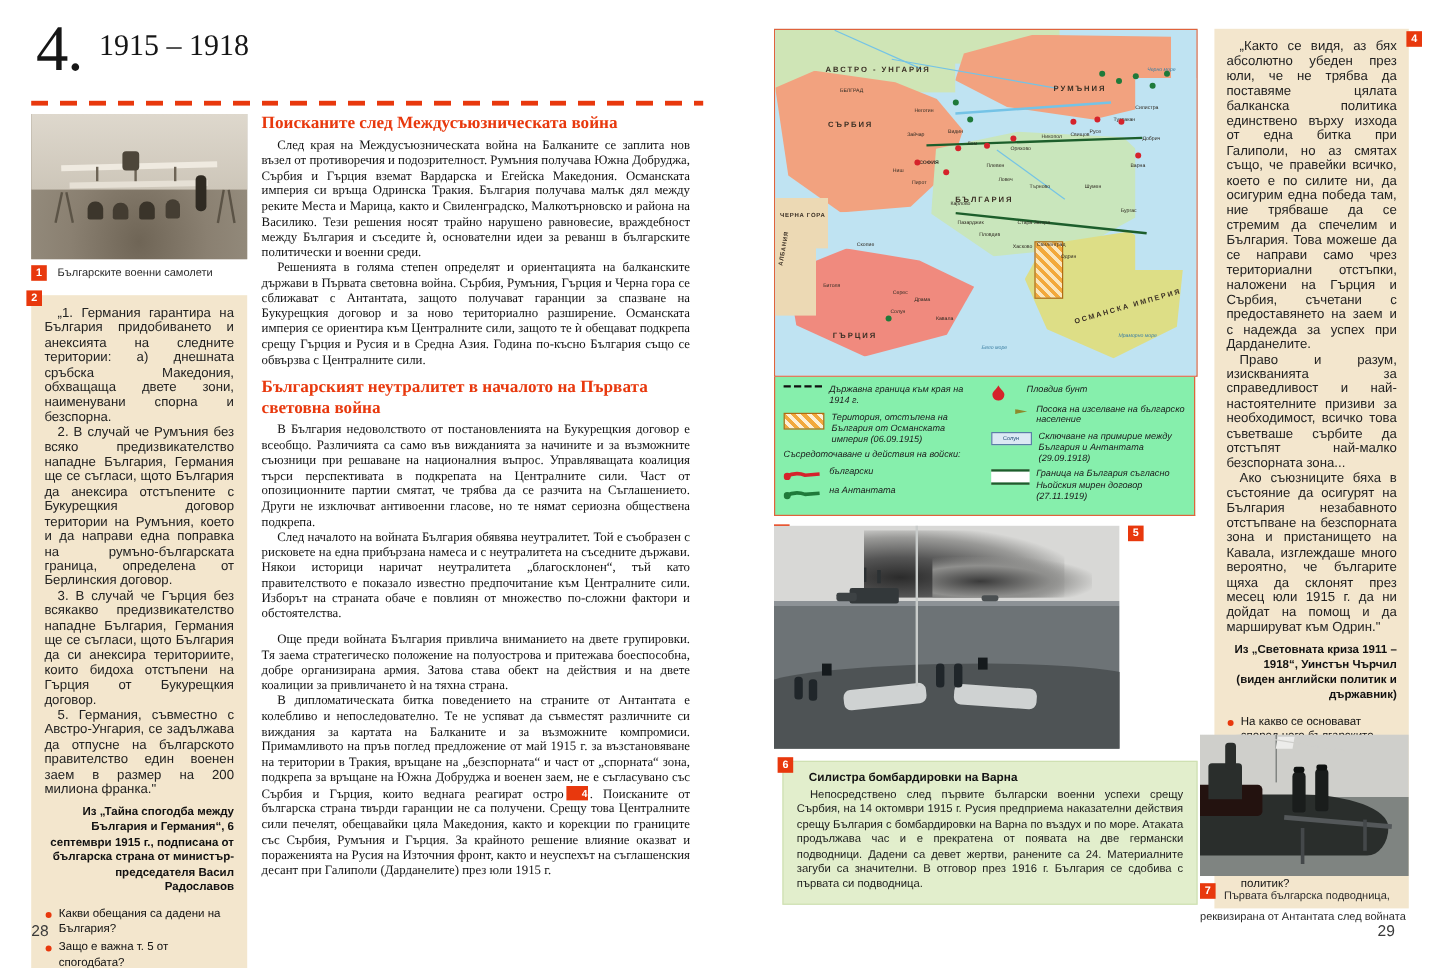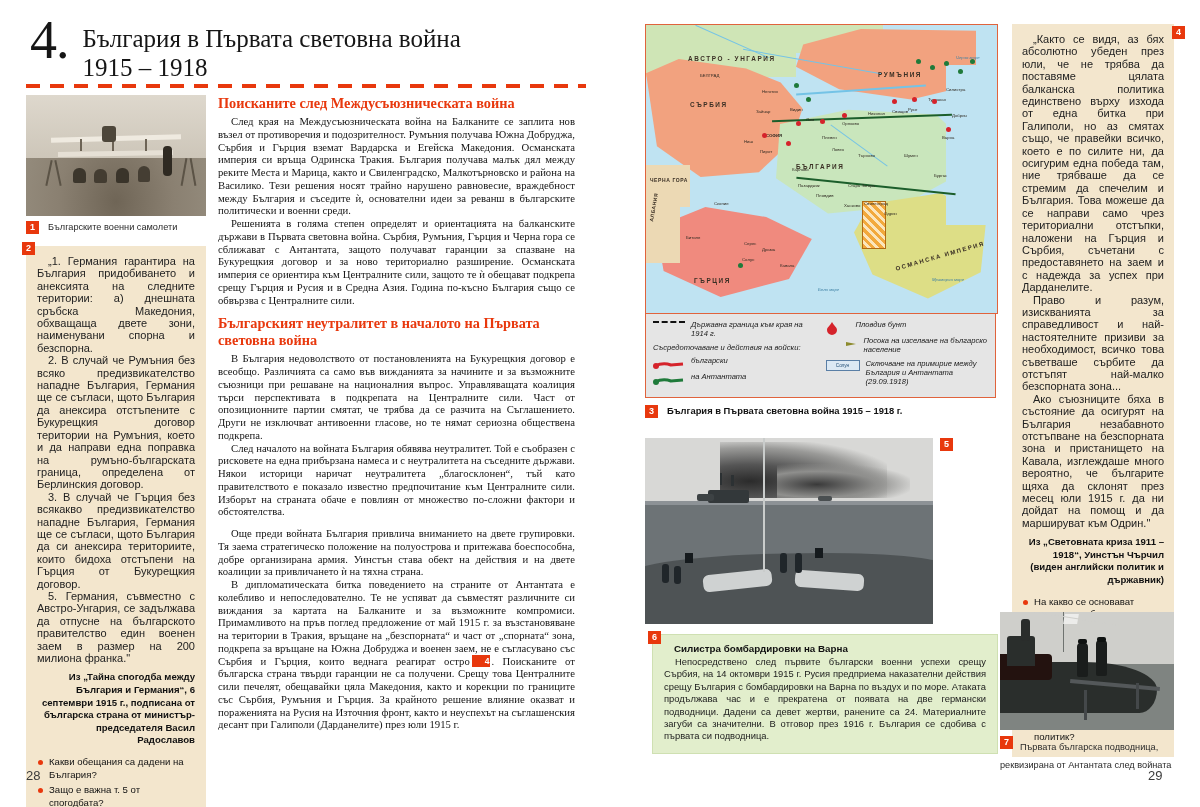--- a/index.html
+++ b/index.html
@@ -80,21 +80,21 @@
   .body-text p{margin:0;text-indent:13px;}
   .gap{height:9px;}
 
   
   .map-wrap{position:absolute;left:645px;top:24px;width:351px;}
   .map-frame{
     width:351px;height:288px;position:relative;overflow:hidden;
     border:1.5px solid #e0633c;background:#cfe8f2;
   }
   .map-legend{
-    border:1.5px solid #e0633c;border-top:0;background:#e5e5e5;
+    border:1.5px solid #e0633c;border-top:0;background:#86efac;
     padding:6px 7px 7px 7px;display:flex;gap:10px;justify-content:space-between;
   }
   .lg-col{flex:1;}
   .lg-row{display:flex;align-items:flex-start;margin-bottom:4px;}
   .lg-key{flex:0 0 32px;height:11px;position:relative;margin-right:6px;margin-top:1px;}
   .lg-txt{font-size:7.6px;line-height:9.3px;color:#1a1a1a;font-style:italic;}
   .lg-sub{font-size:7.6px;line-height:9.3px;font-style:italic;color:#1a1a1a;margin:2px 0 4px 0;}
 
   .fig-caption{display:flex;align-items:flex-start;margin-top:7px;}
   .fig-caption .cap-text{font-size:9.4px;line-height:12px;font-weight:700;color:#111;}
@@ -124,21 +124,20 @@
   .river{position:absolute;background:#74c3e6;}
 </style>
 </head>
 <body>
 
 <div class="spread">
 
   <div class="chapter-head">
     <div class="chapter-num">4.</div>
     <div class="chapter-title">
-      <div>България в Първата световна война</div>
       <div>1915 – 1918</div>
     </div>
   </div>
   <div class="dashed-rule"></div>
 
   <div class="left-col">
 
     <div class="photo" style="height:121px;
          background:
            radial-gradient(ellipse at 50% 88%, #6f6556 0%, #8a8071 45%, #9b9384 100%),
@@ -199,21 +198,21 @@
     <h2 class="sec-head">
       <span>Българският неутралитет в началото на Първата световна война</span>
     </h2>
     <div class="body-text">
       <p>В България недоволството от постановленията на Букурещкия договор е всеобщо. Различията са само във вижданията за начините и за възможните съюзници при решаване на националния въпрос. Управляващата коалиция търси перспективата в подкрепата на Централните сили. Част от опозиционните партии смятат, че трябва да се разчита на Съглашението. Други не изключват антивоенни гласове, но те нямат сериозна обществена подкрепа.</p>
       <p>След началото на войната България обявява неутралитет. Той е съобразен с рисковете на една прибързана намеса и с неутралитета на съседните държави. Някои историци наричат неутралитета „благосклонен“, тъй като правителството е показало известно предпочитание към Централните сили. Изборът на страната обаче е повлиян от множество по-сложни фактори и обстоятелства.</p>
     </div>
 
     <div class="gap"></div>
     <div class="body-text">
-      <p>Още преди войната България привлича вниманието на двете групировки. Тя заема стратегическо положение на полуострова и притежава боеспособна, добре организирана армия. Уинстън става обект на действия и на двете коалиции за привличането ѝ на тяхна страна.</p>
+      <p>Още преди войната България привлича вниманието на двете групировки. Тя заема стратегическо положение на полуострова и притежава боеспособна, добре организирана армия. Затова става обект на действия и на двете коалиции за привличането ѝ на тяхна страна.</p>
       <p>
         <span>В дипломатическата битка поведението на страните от Антантата е колебливо и непоследователно. Те не успяват да съвместят различните си виждания за картата на Балканите и за възможните компромиси. Примамливото на пръв поглед предложение от май 1915 г. за възстановяване на територии в Тракия, връщане на „безспорната“ и част от „спорната“ зона, подкрепа за връщане на Южна Добруджа и военен заем, не е съгласувано със Сърбия и Гърция, които веднага реагират остро</span><span class="numbox inline">4</span><span>. Поисканите от българска страна твърди гаранции не са получени. Срещу това Централните сили печелят, обещавайки цяла Македония, както и корекции по границите със Сърбия, Румъния и Гърция. За крайното решение влияние оказват и пораженията на Русия на Източния фронт, както и неуспехът на съглашенския десант при Галиполи (Дарданелите) през юли 1915 г.</span>
       </p>
     </div>
   </div>
 
   <div class="pagenum" style="left:26px;top:768px;">28</div>
 
   <div class="map-wrap">
     <div class="map-frame">
@@ -319,20 +318,24 @@
       <div class="gdot" style="left:284px;top:40px;"></div>
       <div class="gdot" style="left:92px;top:238px;"></div>
     </div>
 
     <div class="map-legend">
       <div class="lg-col">
         <div class="lg-row">
           <span class="lg-key" style="border-top:2px dashed #111;"></span>
           <span class="lg-txt">Държавна граница към края на 1914 г.</span>
         </div>
+        <div class="lg-row">
+          <span class="lg-key" style="height:12px;background:repeating-linear-gradient(45deg,#f2a93c 0 3px,#fdf0d6 3px 6px);border:1px solid #b06a14;"></span>
+          <span class="lg-txt">Територия, отстъпена на България от Османската империя (06.09.1915)</span>
+        </div>
         <div class="lg-sub">Съсредоточаване и действия на войски:</div>
         <div class="lg-row">
           <span class="lg-key">
             <svg width="32" height="11" viewBox="0 0 32 11">
                 <path d="M2 6 Q10 2 18 5 L30 4" stroke="#d5232b" stroke-width="3" fill="none"></path>
                 <circle cx="3" cy="6" r="3" fill="#d5232b"></circle>
               </svg>
           </span>
           <span class="lg-txt">български</span>
         </div>
@@ -362,20 +365,24 @@
                 <path d="M1 7 L20 4 L20 6 L30 4 L20 2 L20 4z" fill="#8c8a2c"></path>
               </svg>
           </span>
           <span class="lg-txt">Посока на изселване на българско население</span>
         </div>
         <div class="lg-row">
           <span class="lg-key" style="height:9px;border:1px solid #5a7fa6;background:#dce9f4;font-size:4.6px;line-height:9px;text-align:center;color:#1d4a73;">
             <span>Солун</span>
           </span>
           <span class="lg-txt">Сключване на примирие между България и Антантата (29.09.1918)</span>
+        </div>
+        <div class="lg-row">
+          <span class="lg-key" style="height:9px;border-top:2px solid #1c5e2b;border-bottom:2px solid #1c5e2b;background:#fff;"></span>
+          <span class="lg-txt">Граница на България съгласно Ньойския мирен договор (27.11.1919)</span>
         </div>
       </div>
     </div>
 
     <div class="fig-caption">
       <span class="numbox">3</span>
       <span class="cap-text">България в Първата световна война 1915 – 1918 г.</span>
     </div>
   </div>
 

